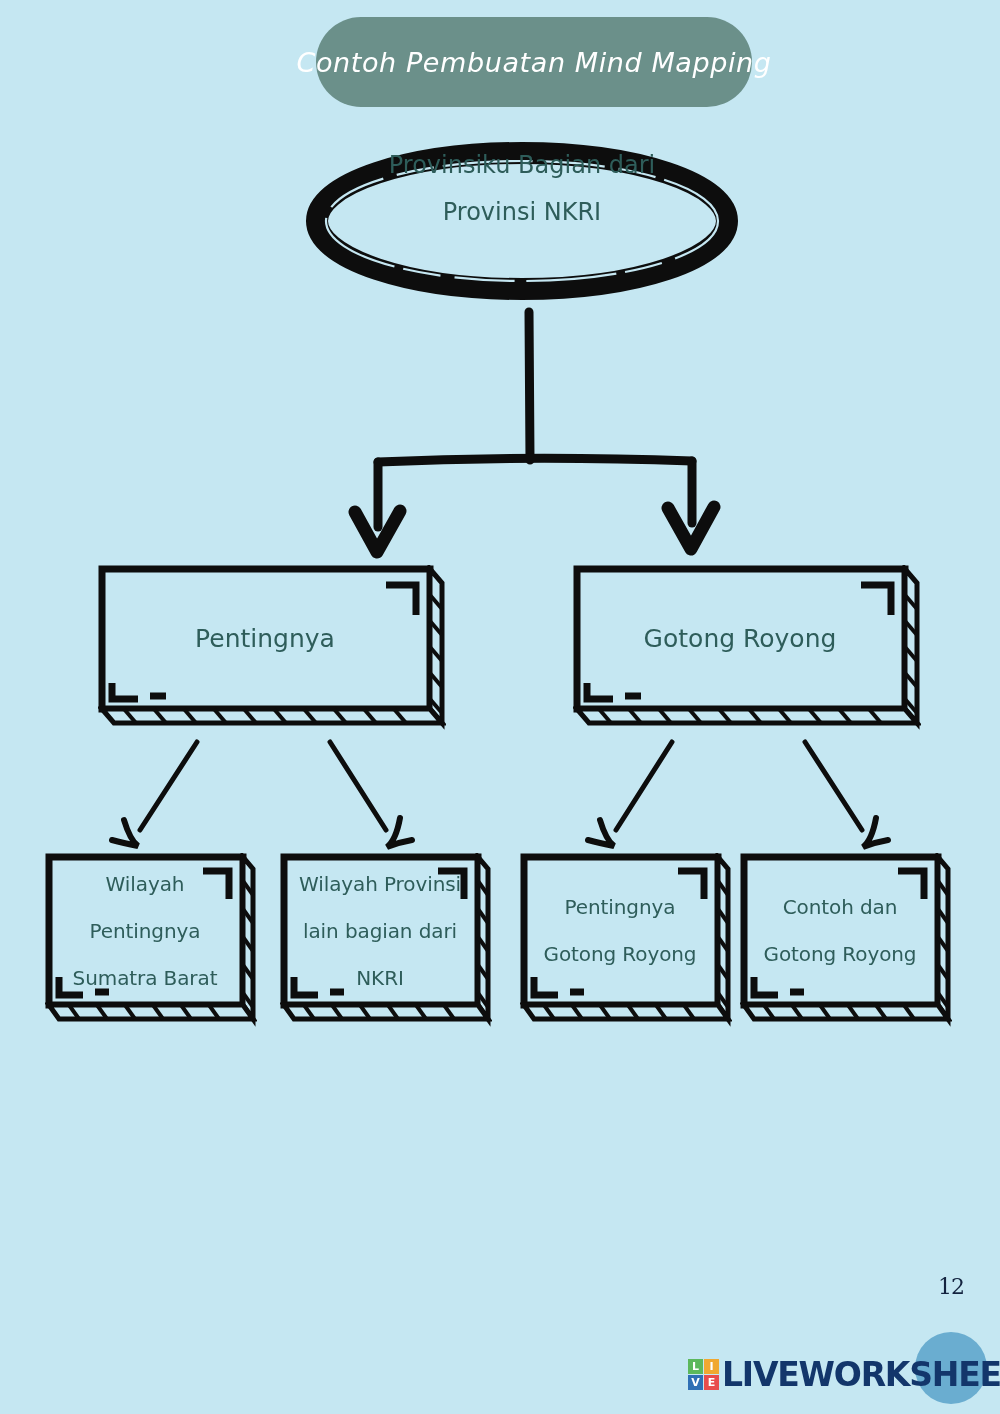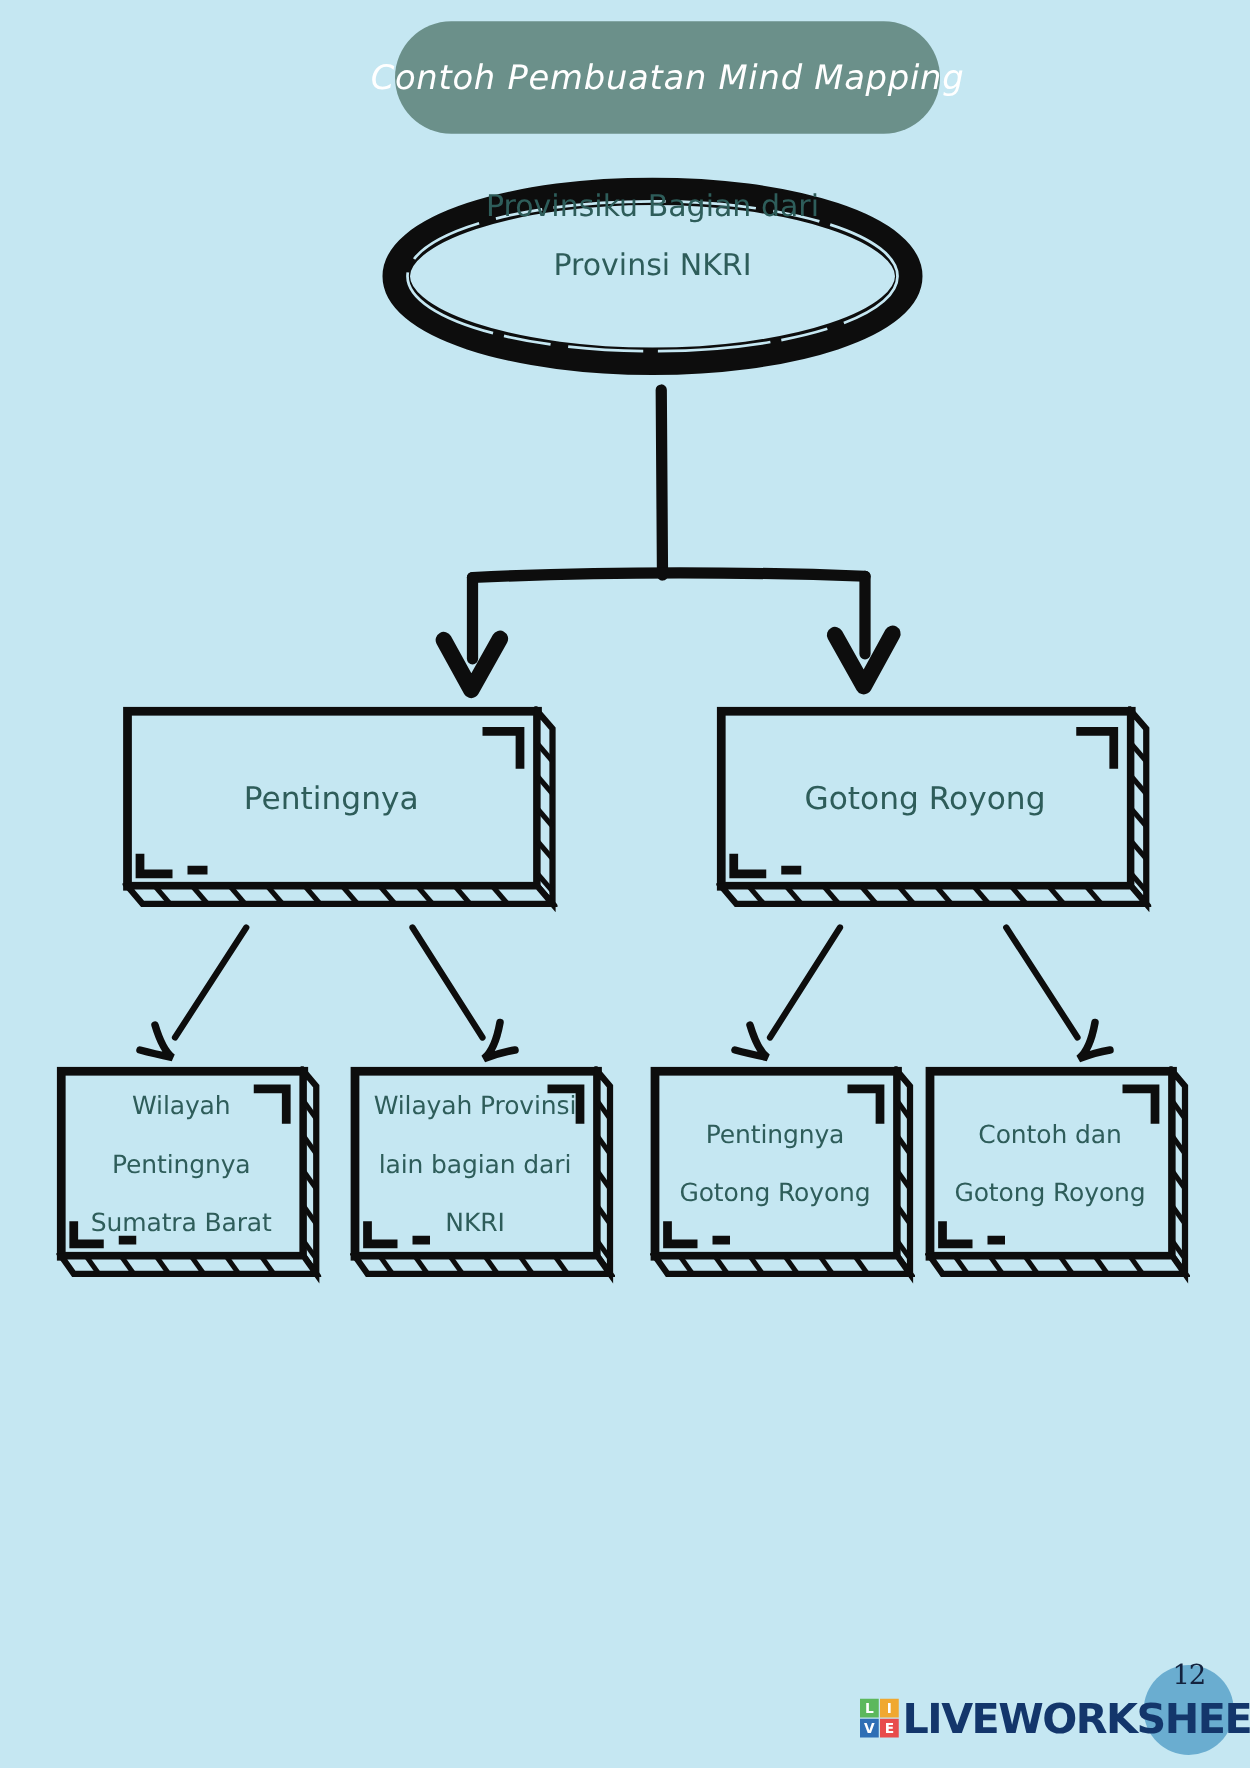--- a/index.html
+++ b/index.html
@@ -109,21 +109,21 @@
     left: 915px;
     top: 1332px;
     width: 72px;
     height: 72px;
     border-radius: 50%;
     background: #6aadd0;
   }
   .footer-page-num {
     position: absolute;
     left: 938px;
-    top: 1328px;
+    top: 1274px;
     color: #13233f;
     font-size: 22px;
     font-family: "DejaVu Serif", serif;
     letter-spacing: -1px;
   }
   .lw-logo {
     position: absolute;
     left: 688px;
     top: 1355px;
     display: flex;

